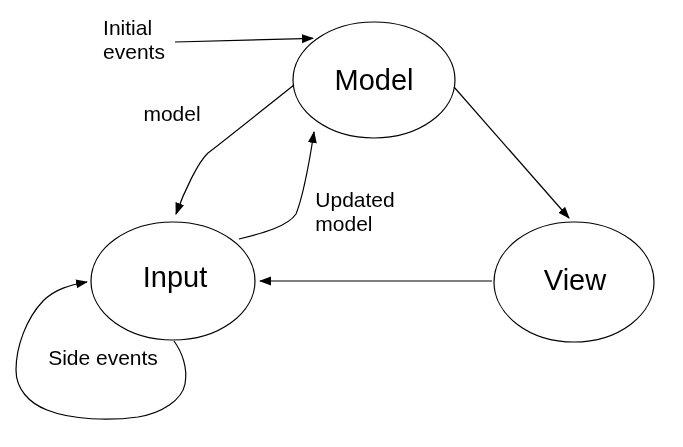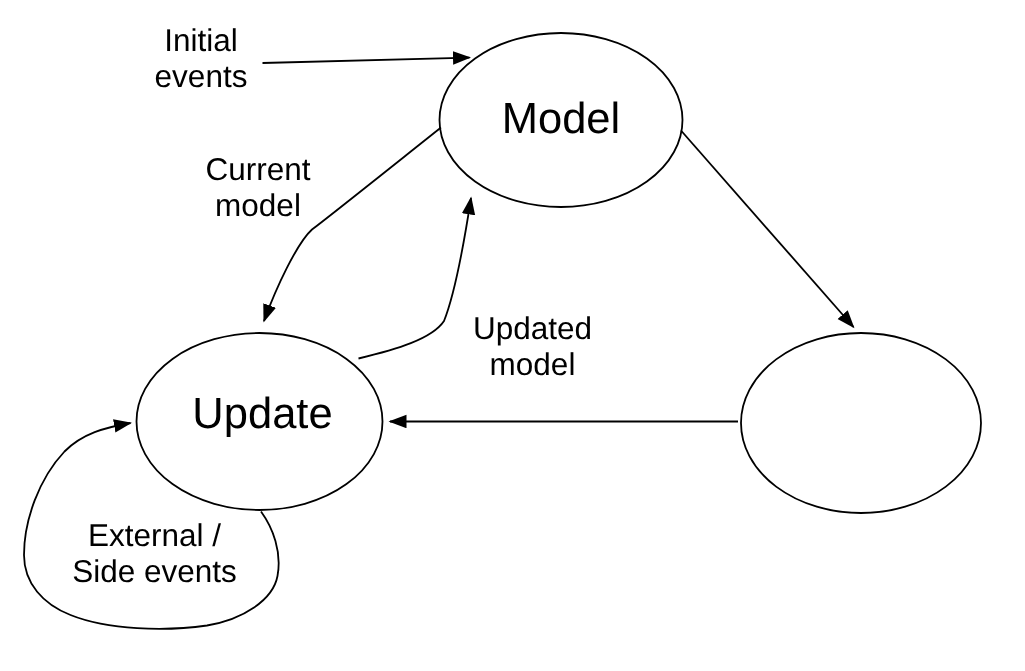--- a/index.html
+++ b/index.html
@@ -45,21 +45,20 @@
     color: var(--text);
     white-space: nowrap;
     letter-spacing: 0px;
   }
   .edge-label {
     position: absolute;
     transform: translateX(-50%);
     font-size: 21px;
     line-height: 24px;
     color: var(--text);
-    text-align: center;
     white-space: nowrap;
   }
 </style>
 </head>
 <body>
 
 <div class="canvas">
 
   <svg viewBox="0 0 683 447">
     <defs>
@@ -74,36 +73,35 @@
 
     <path class="edge" d="M175,42 L313,38.4" marker-end="url(#arrow)"></path>
     <path class="edge" d="M454,87 L569,218" marker-end="url(#arrow)"></path>
     <path class="edge" d="M492,281 L260,281" marker-end="url(#arrow)"></path>
     <path class="edge" d="M294,85 C260,112 220,144 208,153 C198,162 184,192 176,214" marker-end="url(#arrow)"></path>
     <path class="edge" d="M239,239 C264,233 288,226 296,214 C304,194 310,158 314,132" marker-end="url(#arrow)"></path>
     <path class="edge" d="M174,341 C182,352 188,368 185,384 C182,400 162,413 138,417 C110,421 72,420 47,410 C29,403 16,389 16,370 C16,347 26,319 43,301 C55,289 70,285 87,282" marker-end="url(#arrow)"></path>
   </svg>
 
   <div class="node-label" style="left:374px; top:80px;">Model</div>
-  <div class="node-label" style="left:175px; top:277px;">Update</div>
+  <div class="node-label" style="left:175px; top:277px;">Input</div>
+  <div class="node-label" style="left:575px; top:280px;">View</div>
 
   <div class="edge-label" style="left:134px; top:16px;">
     <div>Initial</div>
     <div>events</div>
   </div>
 
   <div class="edge-label" style="left:172px; top:102px;">
-    <div>Current</div>
     <div>model</div>
   </div>
 
-  <div class="edge-label" style="left:355px; top:188px;margin-top:20px;">
+  <div class="edge-label" style="left:355px; top:188px;">
     <div>Updated</div>
     <div>model</div>
   </div>
 
 
   <div class="edge-label" style="left:103px; top:346px;">
-    <div>External /</div>
     <div>Side events</div>
   </div>
 
 </div>
 
 </body></html>

